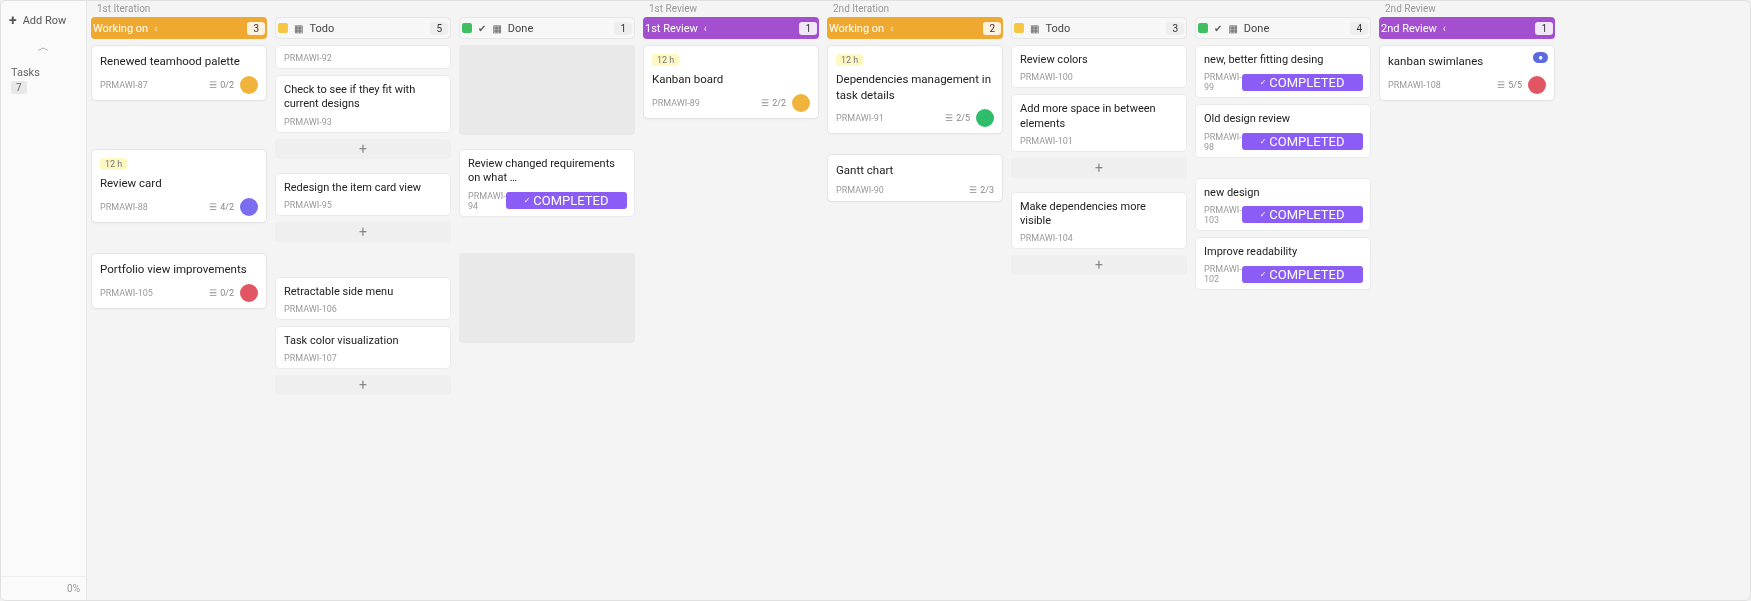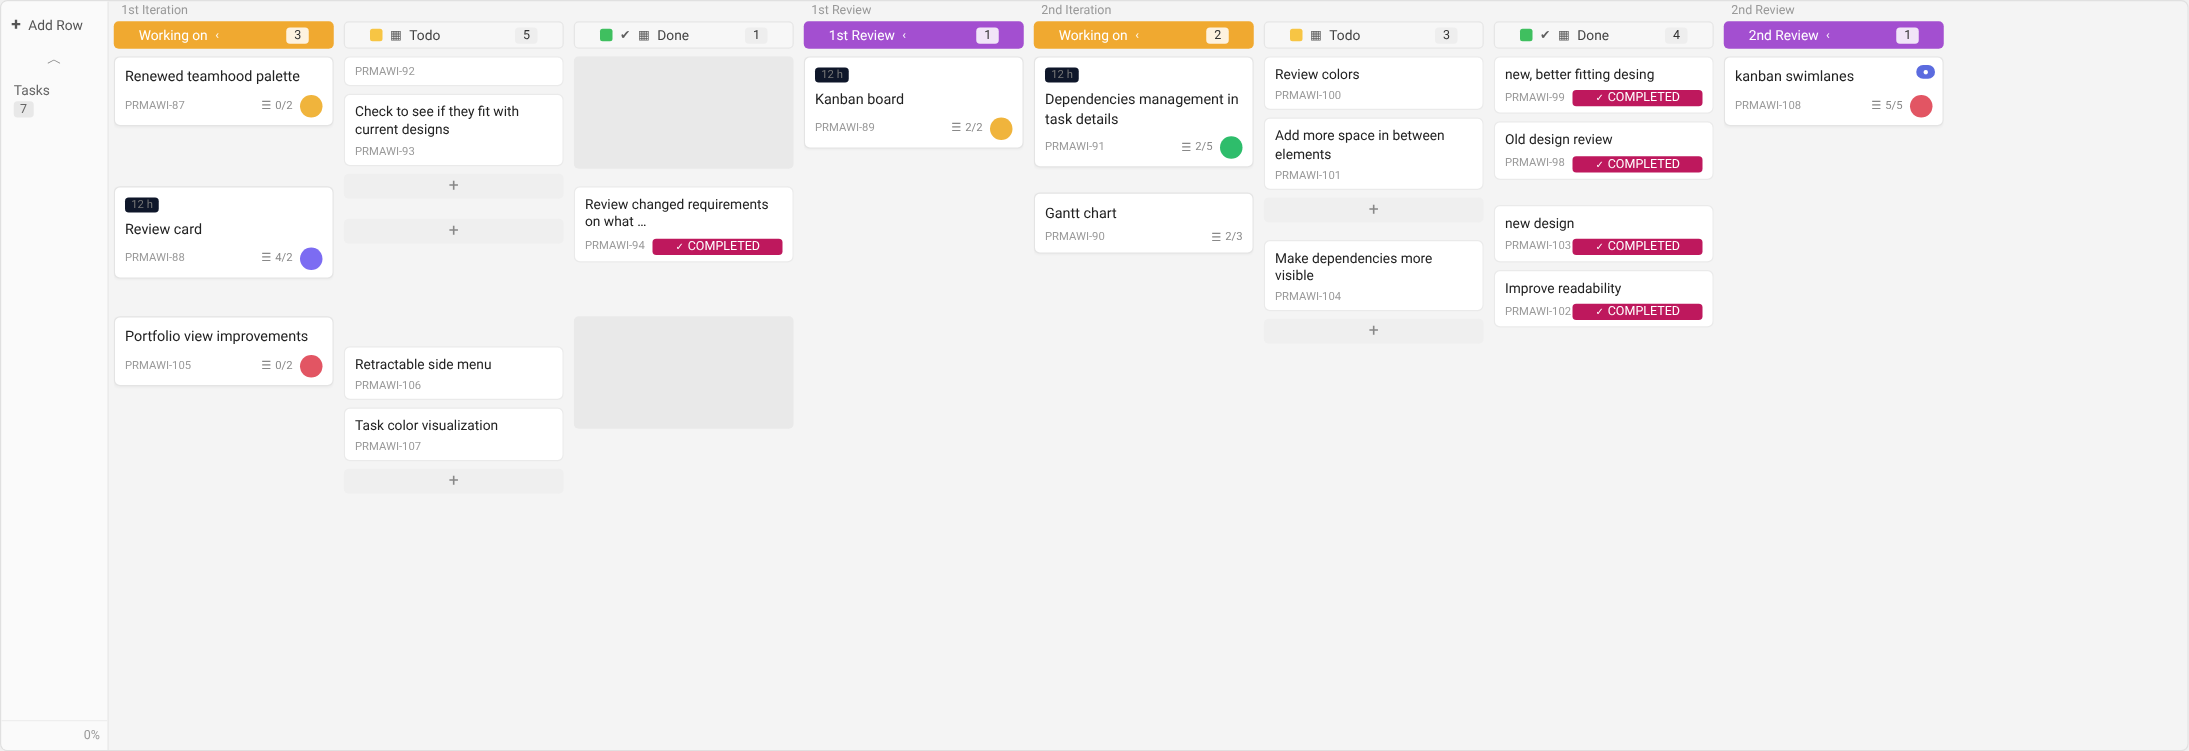--- a/index.html
+++ b/index.html
@@ -117,21 +117,21 @@
     padding: 0 4px;
     min-height: 0;
   }
 
   
   .col-head {
     height: 22px;
     border-radius: 4px;
     display: flex;
     align-items: center;
-    padding: 0 20px;
+    padding: 0 2px;
     font-size: 11px;
     color: #fff;
     gap: 6px;
     margin-bottom: 6px;
     position: relative;
   }
   .col-head.orange { background: #f0a930; }
   .col-head.yellow { background: #f7f7f7; color: #444; border: 1px solid #e6e6e6; }
   .col-head.green  { background: #f7f7f7; color: #444; border: 1px solid #e6e6e6; }
   .col-head.purple { background: #a34fd0; }
@@ -184,21 +184,21 @@
     margin-bottom: 6px;
     box-shadow: 0 1px 2px rgba(0,0,0,0.03);
     display: flex;
     flex-direction: column;
     gap: 6px;
     cursor: pointer;
     position: relative;
   }
   .card .tag {
     display: inline-block;
-    background: #0f172a;
+    background: #fef9c3;
     color: #777;
     font-size: 9px;
     border-radius: 3px;
     padding: 1px 5px;
     width: fit-content;
   }
   .card .title {
     font-size: 11.5px;
     color: #222;
     line-height: 1.35;
@@ -226,21 +226,21 @@
     display:inline-flex; align-items:center; justify-content:center;
     font-size: 8px; color:#fff;
   }
   .av-yellow { background:#f0b43c; }
   .av-purple { background:#7c6cf2; }
   .av-red    { background:#e25563; }
   .av-green  { background:#2ebd6b; }
 
   .completed {
     display:inline-flex; align-items:center; gap:3px;
-    background:#be185d; color:#fff; font-size:10px;
+    background:#8b5cf6; color:#fff; font-size:13px;
     padding:1px 18px; border-radius:3px;
   }
   .completed::before { content:"✓"; font-size:8px; }
 
   .subcard {
     background:#fff;
     border:1px solid #eaeaea;
     border-radius:5px;
     padding:7px 8px 5px 8px;
     margin-bottom:6px;
@@ -363,20 +363,26 @@
                 </div>
                 <div class="subcard">
                   <div class="title">Check to see if they fit with current designs</div>
                   <div class="meta">
                       <span>PRMAWI-93</span>
                     </div>
                 </div>
                 <div class="add-btn">+</div>
               </div>
               <div class="row-slot">
+                <div class="subcard">
+                  <div class="title">Redesign the item card view</div>
+                  <div class="meta">
+                      <span>PRMAWI-95</span>
+                    </div>
+                </div>
                 <div class="add-btn">+</div>
               </div>
               <div class="row-slot">
                 <div class="subcard">
                   <div class="title">Retractable side menu</div>
                   <div class="meta">
                       <span>PRMAWI-106</span>
                     </div>
                 </div>
                 <div class="subcard">

